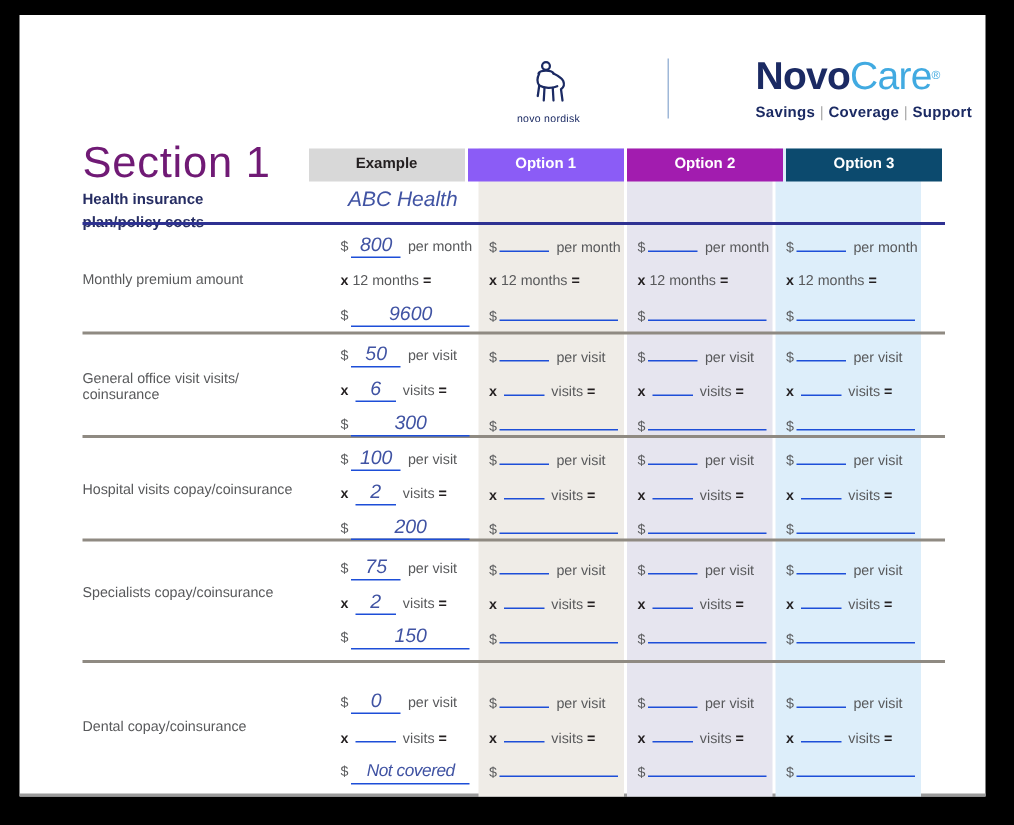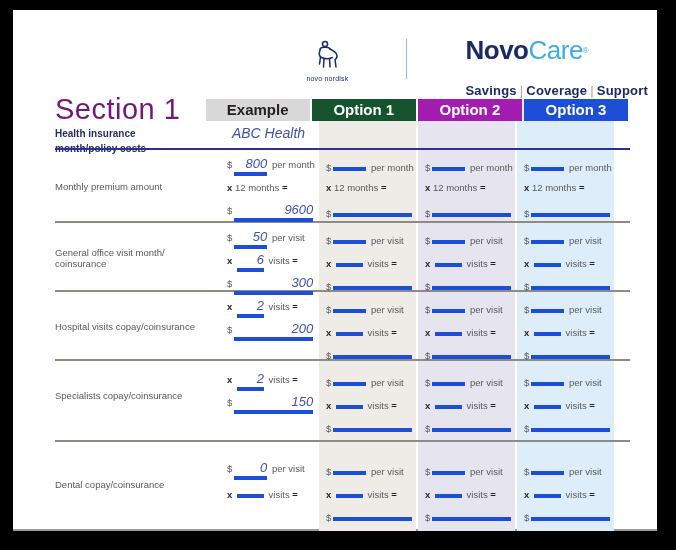--- a/index.html
+++ b/index.html
@@ -14,61 +14,61 @@
 
   
   .logo{position:absolute;top:27px;right:9px;display:flex;align-items:flex-start;gap:48px;}
   .nn-unit{display:flex;flex-direction:column;align-items:center;padding-top:3px;}
   .nn-name{font-size:7px;color:#1b2a63;margin-top:1px;letter-spacing:.2px;}
   .logo-divider{width:1px;height:40px;background:#9fb8d8;margin:2px 10px 0 10px;}
   .brand{line-height:26px;}
   .brand .novo{font-size:26px;font-weight:bold;color:#1b2a63;letter-spacing:-.5px;}
   .brand .care{font-size:26px;color:#41aae1;letter-spacing:-.5px;}
   .brand .reg{font-size:8px;color:#41aae1;vertical-align:super;}
-  .tagline{font-size:13px;font-weight:bold;color:#1b2a63;margin-top:16px;letter-spacing:.2px;}
+  .tagline{font-size:10px;font-weight:bold;color:#1b2a63;margin-top:2px;letter-spacing:.2px;}
   .tagline .pipe{color:#a8a8a8;padding:0 3px;font-weight:normal;}
 
   
   .section-head{position:absolute;left:42px;top:84px;width:160px;}
   .section-title{font-size:29px;line-height:31px;color:#701a75;letter-spacing:.5px;}
   .section-sub{font-size:10px;line-height:15px;font-weight:bold;color:#262d63;margin-top:1px;}
 
   
   .costs-table{position:absolute;left:42px;top:89px;width:575px;height:432px;}
   .stripe{position:absolute;top:0;bottom:0;z-index:0;}
   .stripe.o1{left:264px;width:97px;background:#efece7;}
   .stripe.o2{left:363px;width:97px;background:#e6e5ef;}
   .stripe.o3{left:462px;width:97px;background:#ddeefa;}
 
   .rows{position:relative;z-index:1;}
   .hrow{display:flex;}
   .hspacer{width:165px;}
   .hcell{width:114px;margin-right:2px;height:22px;line-height:22px;text-align:center;
-         font-size:15px;font-weight:bold;}
+         font-size:10px;font-weight:bold;}
   .plan-row{height:27px;position:relative;}
   .plan-name{position:absolute;left:165px;width:97px;top:3px;text-align:center;}
 
   .row{display:flex;box-sizing:border-box;border-top:2px solid #8f8a82;padding-top:3px;}
   .row.first{border-top:2px solid #2e3192;}
   .row.r1{height:73px;}
   .row.r2,.row.r3{height:69px;}
   .row.r4{height:81px;padding-top:7px;}
   .row.r5{height:89px;padding-top:15px;border-top-color:#8f8a82;}
 
   .label-cell{width:165px;display:flex;align-items:center;box-sizing:border-box;
               padding-right:24px;font-size:9.5px;line-height:11.5px;color:#58595b;}
   .row.r4 .label-cell,.row.r5 .label-cell{align-items:flex-start;padding-top:22px;}
   .cell{width:97px;margin-right:2px;box-sizing:border-box;padding-left:7px;
         font-size:9.5px;color:#58595b;}
   .cl{height:23px;line-height:23px;white-space:nowrap;}
   .cur{color:#58595b;}
   .bx{font-weight:bold;color:#231f20;}
   .unit{color:#58595b;}
-  .blank{display:inline-block;border-bottom:4px solid #1d4ed8;height:14px;line-height:13px;
-         vertical-align:baseline;text-align:right;margin:0 2px;}
+  .blank{display:inline-block;border-bottom:1px solid #1d4ed8;height:14px;line-height:13px;
+         vertical-align:baseline;text-align:center;margin:0 2px;}
   .blank.w-s{width:33px;}
   .blank.w-m{width:27px;}
   .blank.w-l{width:79px;}
   .hand{display:inline-block;font-family:Liberation Sans, sans-serif;font-style:italic;
         color:#4053a3;font-size:13px;line-height:12px;}
   .hand.small{font-size:11.5px;letter-spacing:-.3px;}
   .plan-name .hand{font-size:14px;}
 </style>
 </head>
 <body>
@@ -99,36 +99,36 @@
       <div class="tagline">
         <span>Savings</span><span class="pipe">|</span><span>Coverage</span><span class="pipe">|</span><span>Support</span>
       </div>
     </div>
   </div>
 
   <div class="section-head">
     <div class="section-title">Section 1</div>
     <div class="section-sub">
       <div>Health insurance</div>
-      <div>month/policy costs</div>
+      <div>plan/policy costs</div>
     </div>
   </div>
 
   <div class="costs-table">
     <div class="stripe o1"></div>
     <div class="stripe o2"></div>
     <div class="stripe o3"></div>
 
     <div class="rows" id="rows">
       <div class="hrow" id="header-row">
         <div class="hspacer"></div>
       <div class="hcell" style="background: rgb(216, 216, 216); color: rgb(35, 31, 32);">Example</div>
-          <div class="hcell" style="background: #14532d; color: rgb(255, 255, 255);">Option 1</div>
+          <div class="hcell" style="background: #8b5cf6; color: rgb(255, 255, 255);">Option 1</div>
           <div class="hcell" style="background: #a21caf; color: rgb(255, 255, 255);">Option 2</div>
-          <div class="hcell" style="background: #1d4ed8; color: rgb(255, 255, 255);">Option 3</div>
+          <div class="hcell" style="background: #0c4a6e; color: rgb(255, 255, 255);">Option 3</div>
         </div>
       <div class="plan-row">
         <div class="plan-name">
           <span class="hand">ABC Health</span>
         </div>
       </div>
     <div class="row r1 first">
           <div class="label-cell">Monthly premium amount</div>
           <div class="cell">
             <div class="cl"><span class="cur">$</span><span class="blank w-s"><span class="hand">800</span></span><span class="unit"> per month</span></div>
@@ -145,21 +145,21 @@
             <div class="cl"><span class="bx">x </span><span class="unit">12 months </span><span class="bx">=</span></div>
             <div class="cl"><span class="cur">$</span><span class="blank w-l"></span></div>
           </div>
           <div class="cell">
             <div class="cl"><span class="cur">$</span><span class="blank w-s"></span><span class="unit"> per month</span></div>
             <div class="cl"><span class="bx">x </span><span class="unit">12 months </span><span class="bx">=</span></div>
             <div class="cl"><span class="cur">$</span><span class="blank w-l"></span></div>
           </div>
         </div>
         <div class="row r2">
-          <div class="label-cell">General office visit month/ coinsurance</div>
+          <div class="label-cell">General office visit visits/ coinsurance</div>
           <div class="cell">
             <div class="cl"><span class="cur">$</span><span class="blank w-s"><span class="hand">50</span></span><span class="unit"> per visit</span></div>
             <div class="cl"><span class="bx">x </span><span class="blank w-m"><span class="hand">6</span></span><span class="unit"> visits </span><span class="bx">=</span></div>
             <div class="cl"><span class="cur">$</span><span class="blank w-l"><span class="hand">300</span></span></div>
           </div>
           <div class="cell">
             <div class="cl"><span class="cur">$</span><span class="blank w-s"></span><span class="unit"> per visit</span></div>
             <div class="cl"><span class="bx">x </span><span class="blank w-m"></span><span class="unit"> visits </span><span class="bx">=</span></div>
             <div class="cl"><span class="cur">$</span><span class="blank w-l"></span></div>
           </div>
@@ -170,20 +170,21 @@
           </div>
           <div class="cell">
             <div class="cl"><span class="cur">$</span><span class="blank w-s"></span><span class="unit"> per visit</span></div>
             <div class="cl"><span class="bx">x </span><span class="blank w-m"></span><span class="unit"> visits </span><span class="bx">=</span></div>
             <div class="cl"><span class="cur">$</span><span class="blank w-l"></span></div>
           </div>
         </div>
         <div class="row r3">
           <div class="label-cell">Hospital visits copay/coinsurance</div>
           <div class="cell">
+            <div class="cl"><span class="cur">$</span><span class="blank w-s"><span class="hand">100</span></span><span class="unit"> per visit</span></div>
             <div class="cl"><span class="bx">x </span><span class="blank w-m"><span class="hand">2</span></span><span class="unit"> visits </span><span class="bx">=</span></div>
             <div class="cl"><span class="cur">$</span><span class="blank w-l"><span class="hand">200</span></span></div>
           </div>
           <div class="cell">
             <div class="cl"><span class="cur">$</span><span class="blank w-s"></span><span class="unit"> per visit</span></div>
             <div class="cl"><span class="bx">x </span><span class="blank w-m"></span><span class="unit"> visits </span><span class="bx">=</span></div>
             <div class="cl"><span class="cur">$</span><span class="blank w-l"></span></div>
           </div>
           <div class="cell">
             <div class="cl"><span class="cur">$</span><span class="blank w-s"></span><span class="unit"> per visit</span></div>
@@ -192,20 +193,21 @@
           </div>
           <div class="cell">
             <div class="cl"><span class="cur">$</span><span class="blank w-s"></span><span class="unit"> per visit</span></div>
             <div class="cl"><span class="bx">x </span><span class="blank w-m"></span><span class="unit"> visits </span><span class="bx">=</span></div>
             <div class="cl"><span class="cur">$</span><span class="blank w-l"></span></div>
           </div>
         </div>
         <div class="row r4">
           <div class="label-cell">Specialists copay/coinsurance</div>
           <div class="cell">
+            <div class="cl"><span class="cur">$</span><span class="blank w-s"><span class="hand">75</span></span><span class="unit"> per visit</span></div>
             <div class="cl"><span class="bx">x </span><span class="blank w-m"><span class="hand">2</span></span><span class="unit"> visits </span><span class="bx">=</span></div>
             <div class="cl"><span class="cur">$</span><span class="blank w-l"><span class="hand">150</span></span></div>
           </div>
           <div class="cell">
             <div class="cl"><span class="cur">$</span><span class="blank w-s"></span><span class="unit"> per visit</span></div>
             <div class="cl"><span class="bx">x </span><span class="blank w-m"></span><span class="unit"> visits </span><span class="bx">=</span></div>
             <div class="cl"><span class="cur">$</span><span class="blank w-l"></span></div>
           </div>
           <div class="cell">
             <div class="cl"><span class="cur">$</span><span class="blank w-s"></span><span class="unit"> per visit</span></div>
@@ -216,20 +218,21 @@
             <div class="cl"><span class="cur">$</span><span class="blank w-s"></span><span class="unit"> per visit</span></div>
             <div class="cl"><span class="bx">x </span><span class="blank w-m"></span><span class="unit"> visits </span><span class="bx">=</span></div>
             <div class="cl"><span class="cur">$</span><span class="blank w-l"></span></div>
           </div>
         </div>
         <div class="row r5">
           <div class="label-cell">Dental copay/coinsurance</div>
           <div class="cell">
             <div class="cl"><span class="cur">$</span><span class="blank w-s"><span class="hand">0</span></span><span class="unit"> per visit</span></div>
             <div class="cl"><span class="bx">x </span><span class="blank w-m"></span><span class="unit"> visits </span><span class="bx">=</span></div>
+            <div class="cl"><span class="cur">$</span><span class="blank w-l"><span class="hand small">Not covered</span></span></div>
           </div>
           <div class="cell">
             <div class="cl"><span class="cur">$</span><span class="blank w-s"></span><span class="unit"> per visit</span></div>
             <div class="cl"><span class="bx">x </span><span class="blank w-m"></span><span class="unit"> visits </span><span class="bx">=</span></div>
             <div class="cl"><span class="cur">$</span><span class="blank w-l"></span></div>
           </div>
           <div class="cell">
             <div class="cl"><span class="cur">$</span><span class="blank w-s"></span><span class="unit"> per visit</span></div>
             <div class="cl"><span class="bx">x </span><span class="blank w-m"></span><span class="unit"> visits </span><span class="bx">=</span></div>
             <div class="cl"><span class="cur">$</span><span class="blank w-l"></span></div>

